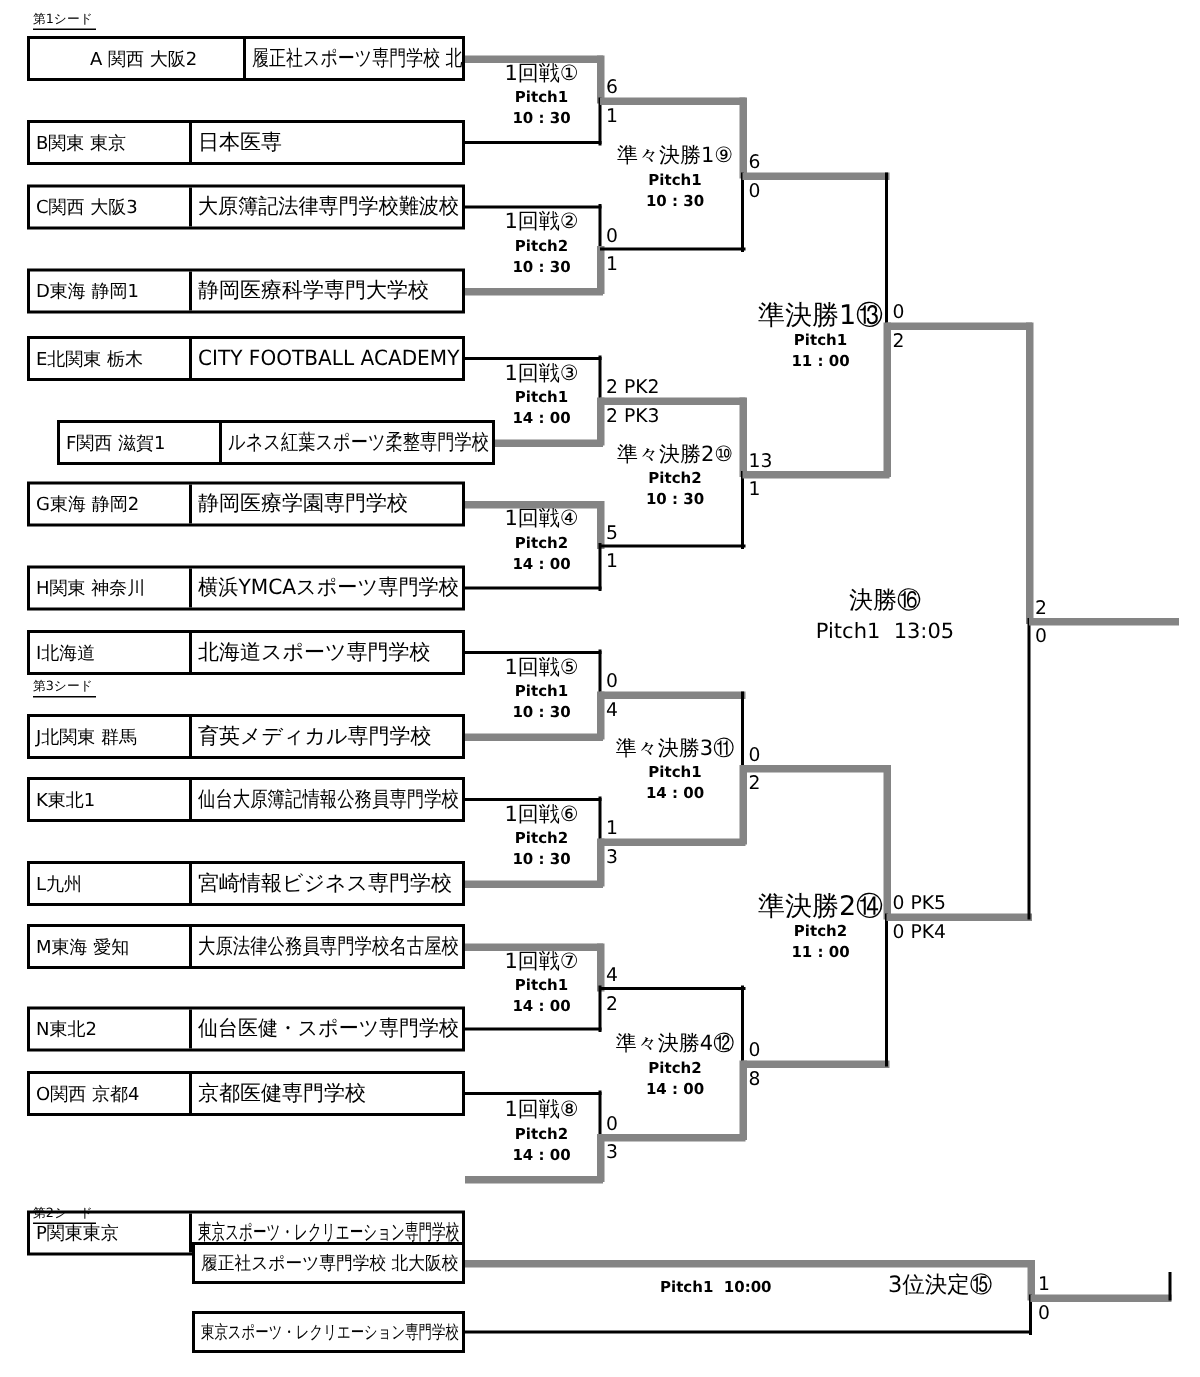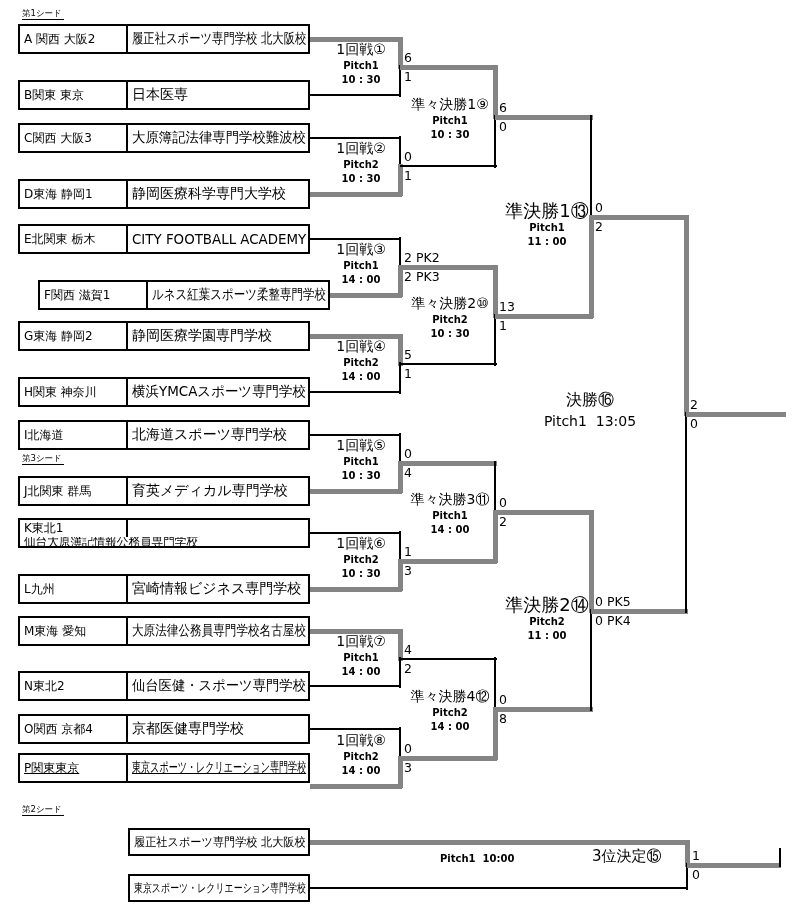--- a/index.html
+++ b/index.html
@@ -85,21 +85,21 @@
     <div class="hl g" style="left: 495px; width: 98px; top: 706.5px;"></div>
     <div class="vl k" style="left: 590px; top: 115px; height: 104px;"></div>
     <div class="vl g" style="left: 588.5px; top: 215px; height: 103px;"></div>
     <div class="hl g" style="left: 591px; width: 97px; top: 214.5px;"></div>
     <div class="vl g" style="left: 588.5px; top: 510px; height: 103px;"></div>
     <div class="vl k" style="left: 590px; top: 609px; height: 102px;"></div>
     <div class="hl g" style="left: 591px; width: 97px; top: 608.5px;"></div>
     <div class="vl g" style="left: 683.5px; top: 215px; height: 201px;"></div>
     <div class="vl k" style="left: 685px; top: 412px; height: 201px;"></div>
     <div class="hl g" style="left: 686px; width: 100px; top: 411.5px;"></div>
-    <div class="tbox" style="left: 18px; top: 24px; width: 292px; height: 30px;">
+    <div class="tbox" style="left: 18px; top: 24px; width: 292px; height: 30px; padding-left: 36px;">
       <div class="cell tregion">
         <div class="fit">A 関西 大阪2</div>
       </div>
       <div class="cell tschool">
         <div class="fit" style="transform: scaleX(0.809302);">履正社スポーツ専門学校 北大阪校</div>
       </div>
     </div>
     <div class="tbox" style="left: 18px; top: 80px; width: 292px; height: 30px;">
       <div class="cell tregion">
         <div class="fit">B関東 東京</div>
@@ -165,21 +165,21 @@
       </div>
     </div>
     <div class="tbox" style="left: 18px; top: 476px; width: 292px; height: 30px;">
       <div class="cell tregion">
         <div class="fit">J北関東 群馬</div>
       </div>
       <div class="cell tschool">
         <div class="fit">育英メディカル専門学校</div>
       </div>
     </div>
-    <div class="tbox" style="left: 18px; top: 518px; width: 292px; height: 30px; flex-direction: column;">
+    <div class="tbox" style="left: 18px; top: 518px; width: 292px; height: 30px;">
       <div class="cell tregion">
         <div class="fit">K東北1</div>
       </div>
       <div class="cell tschool">
         <div class="fit" style="transform: scaleX(0.828571);">仙台大原簿記情報公務員専門学校</div>
       </div>
     </div>
     <div class="tbox" style="left: 18px; top: 574px; width: 292px; height: 30px;">
       <div class="cell tregion">
         <div class="fit">L九州</div>
@@ -205,21 +205,21 @@
       </div>
     </div>
     <div class="tbox" style="left: 18px; top: 714px; width: 292px; height: 30px;">
       <div class="cell tregion">
         <div class="fit">O関西 京都4</div>
       </div>
       <div class="cell tschool">
         <div class="fit">京都医健専門学校</div>
       </div>
     </div>
-    <div class="tbox" style="left: 18px; top: 753px; width: 292px; height: 30px; text-decoration: underline;">
+    <div class="tbox" style="left: 18px; top: 807px; width: 292px; height: 30px;">
       <div class="cell tregion">
         <div class="fit">P関東東京</div>
       </div>
       <div class="cell tschool">
         <div class="fit" style="transform: scaleX(0.64684);">東京スポーツ・レクリエーション専門学校</div>
       </div>
     </div>
     <div class="seed" style="left: 22px; top: 8px;">第1シード</div>
     <div class="seed" style="left: 22px; top: 453px;">第3シード</div>
     <div class="seed" style="left: 22px; top: 804px;">第2シード</div>

